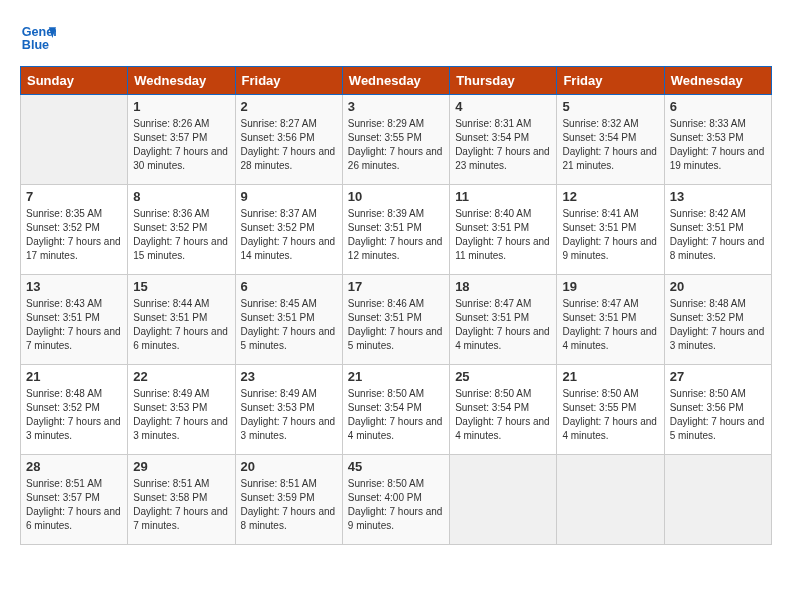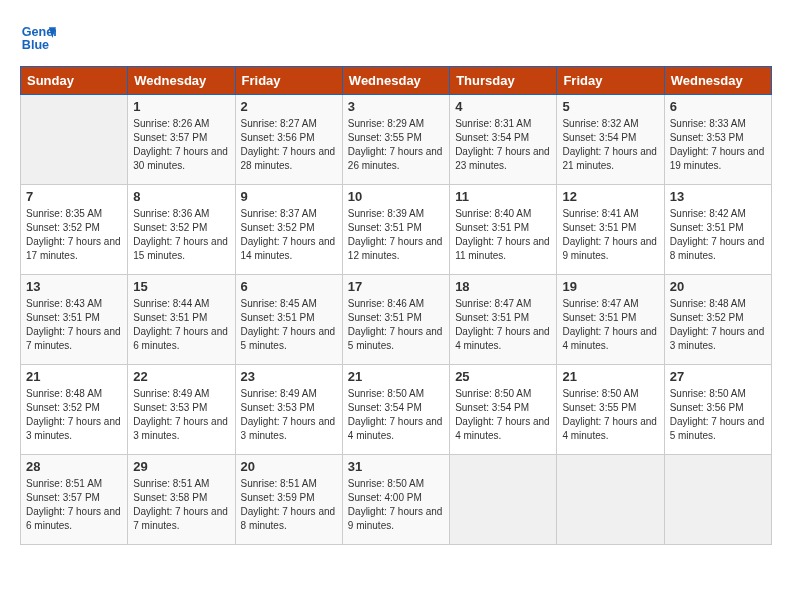--- a/index.html
+++ b/index.html
@@ -230,21 +230,21 @@
       </td>
         <td>
         <span class="day-num">29</span>
         <span class="cell-text">Sunrise: 8:51 AM<br>Sunset: 3:58 PM<br>Daylight: 7 hours and 7 minutes.</span>
       </td>
         <td>
         <span class="day-num">20</span>
         <span class="cell-text">Sunrise: 8:51 AM<br>Sunset: 3:59 PM<br>Daylight: 7 hours and 8 minutes.</span>
       </td>
         <td>
-        <span class="day-num">31</span>
+        <span class="day-num">45</span>
         <span class="cell-text">Sunrise: 8:50 AM<br>Sunset: 4:00 PM<br>Daylight: 7 hours and 9 minutes.</span>
       </td>
         <td class="empty"></td>
         <td class="empty"></td>
         <td class="empty"></td>
       </tr>
     </tbody>
 </table>
 
 </body></html>

